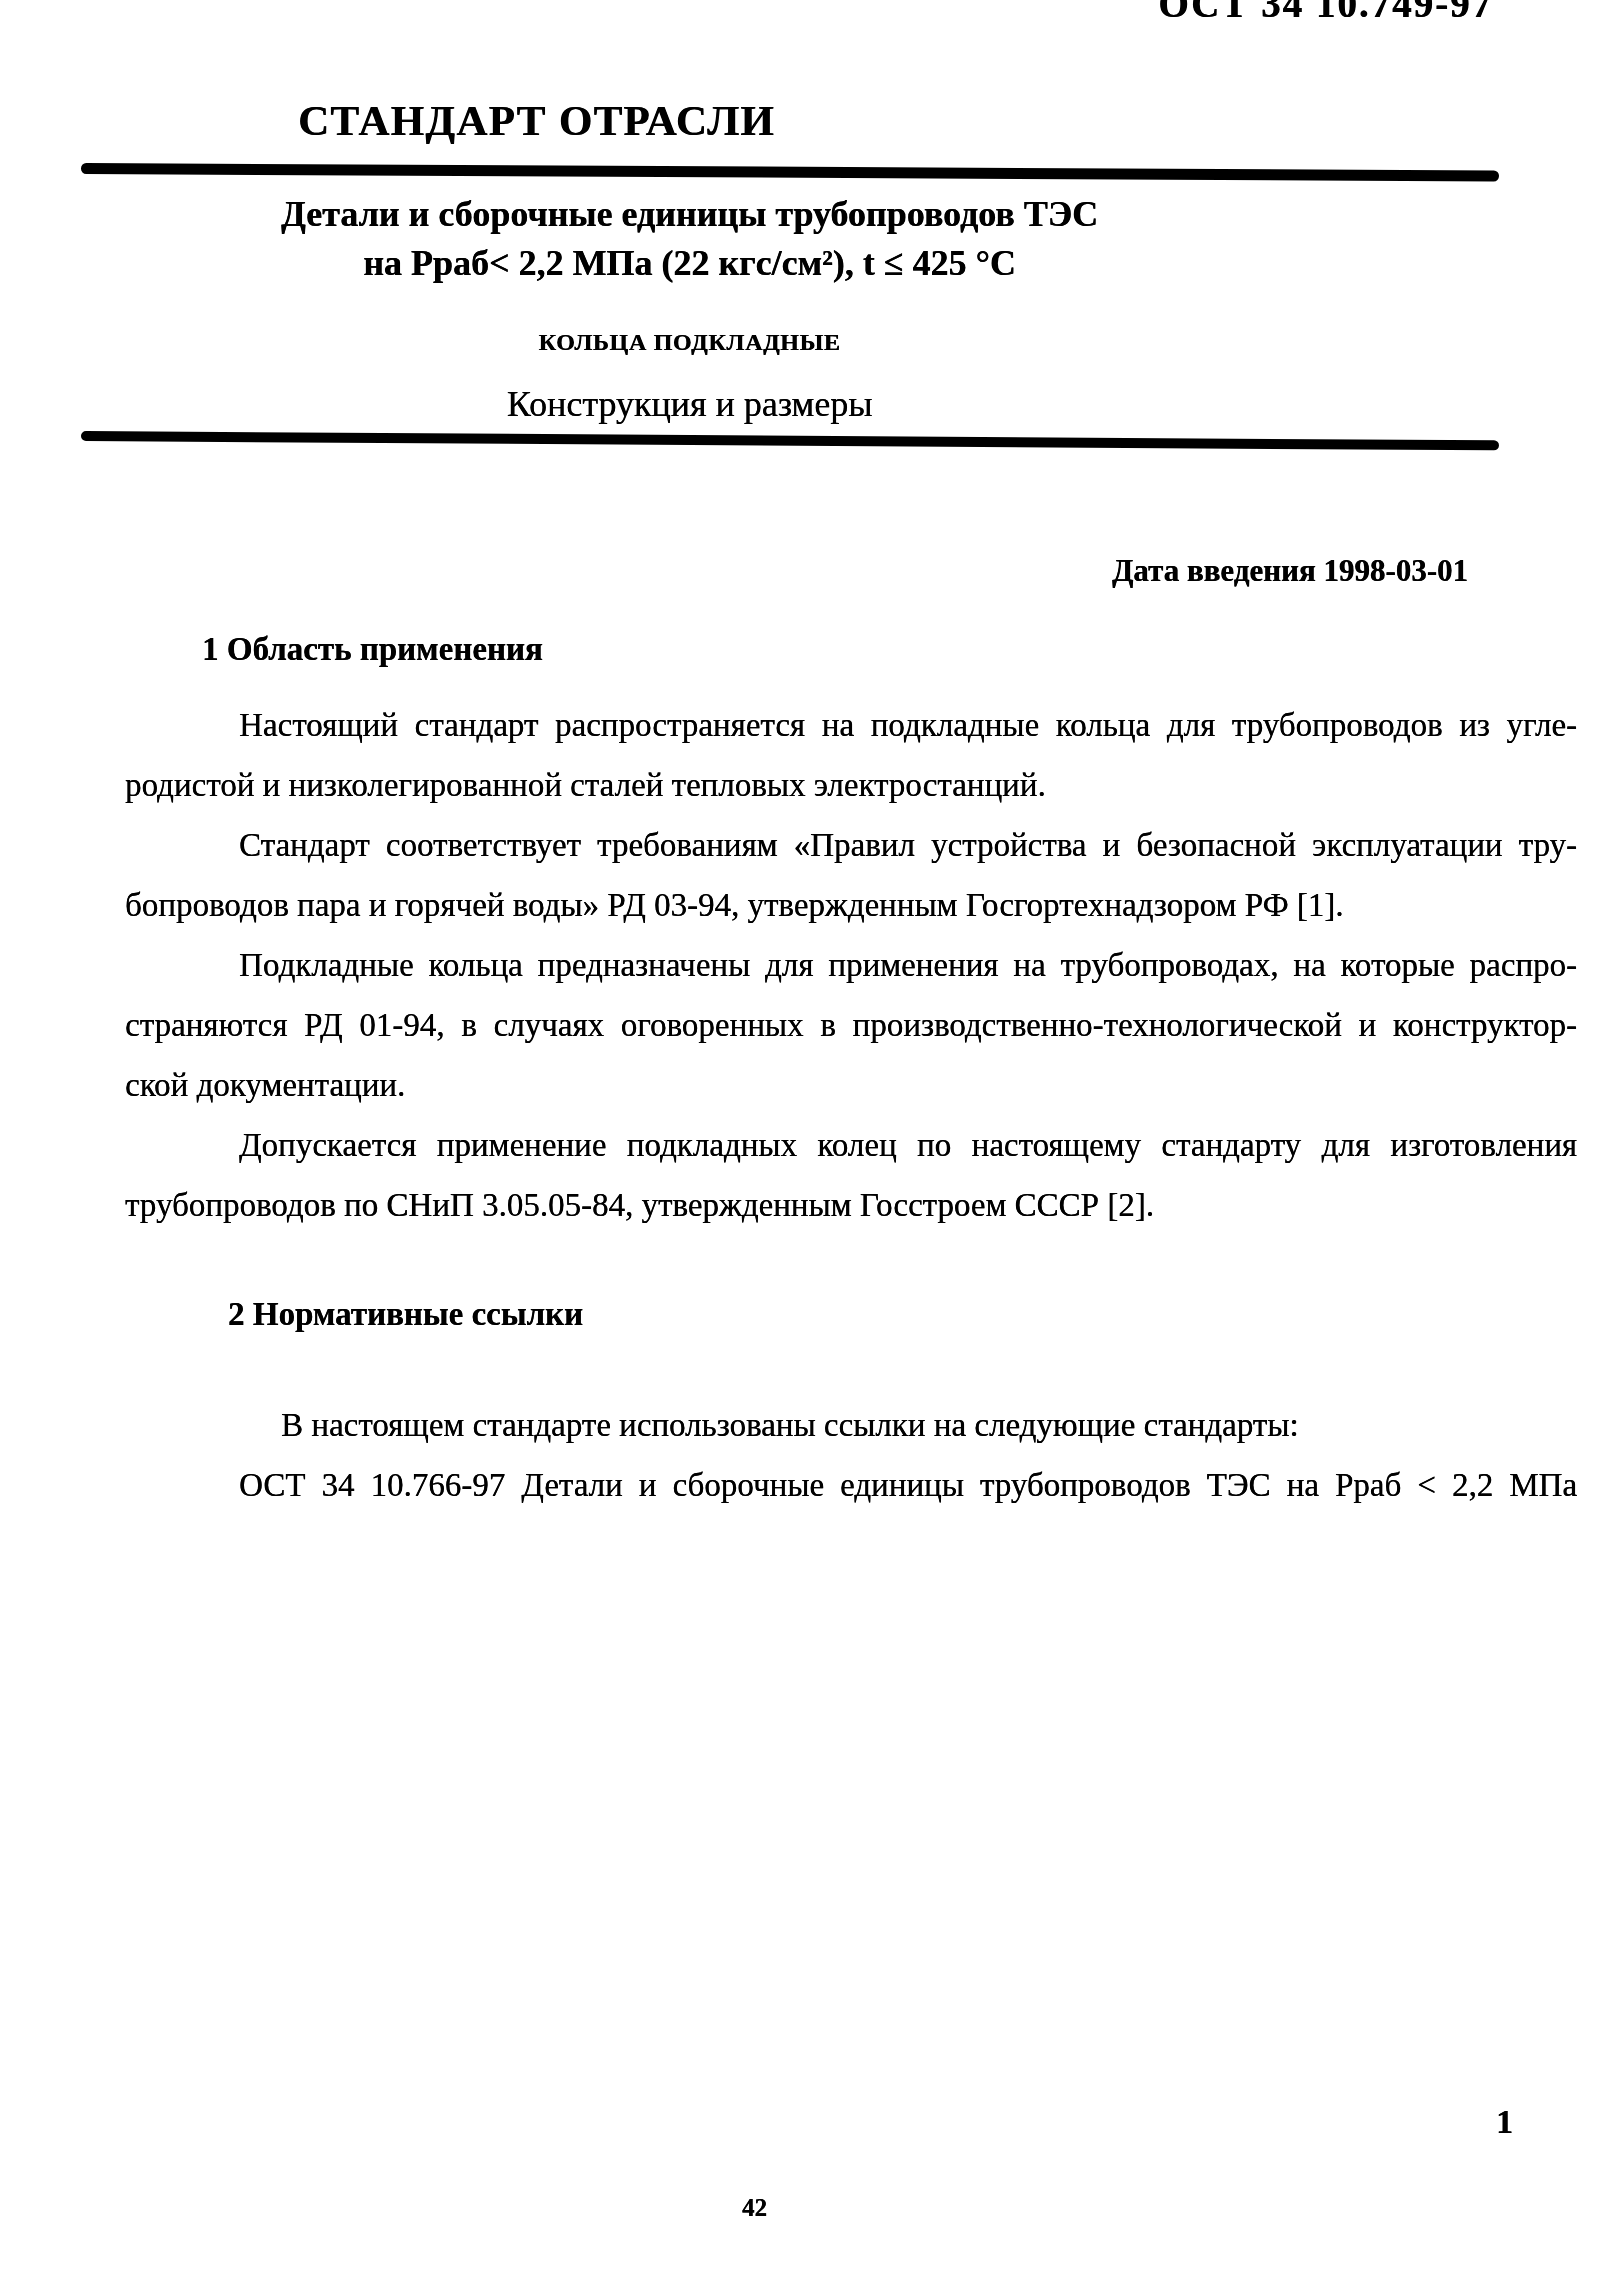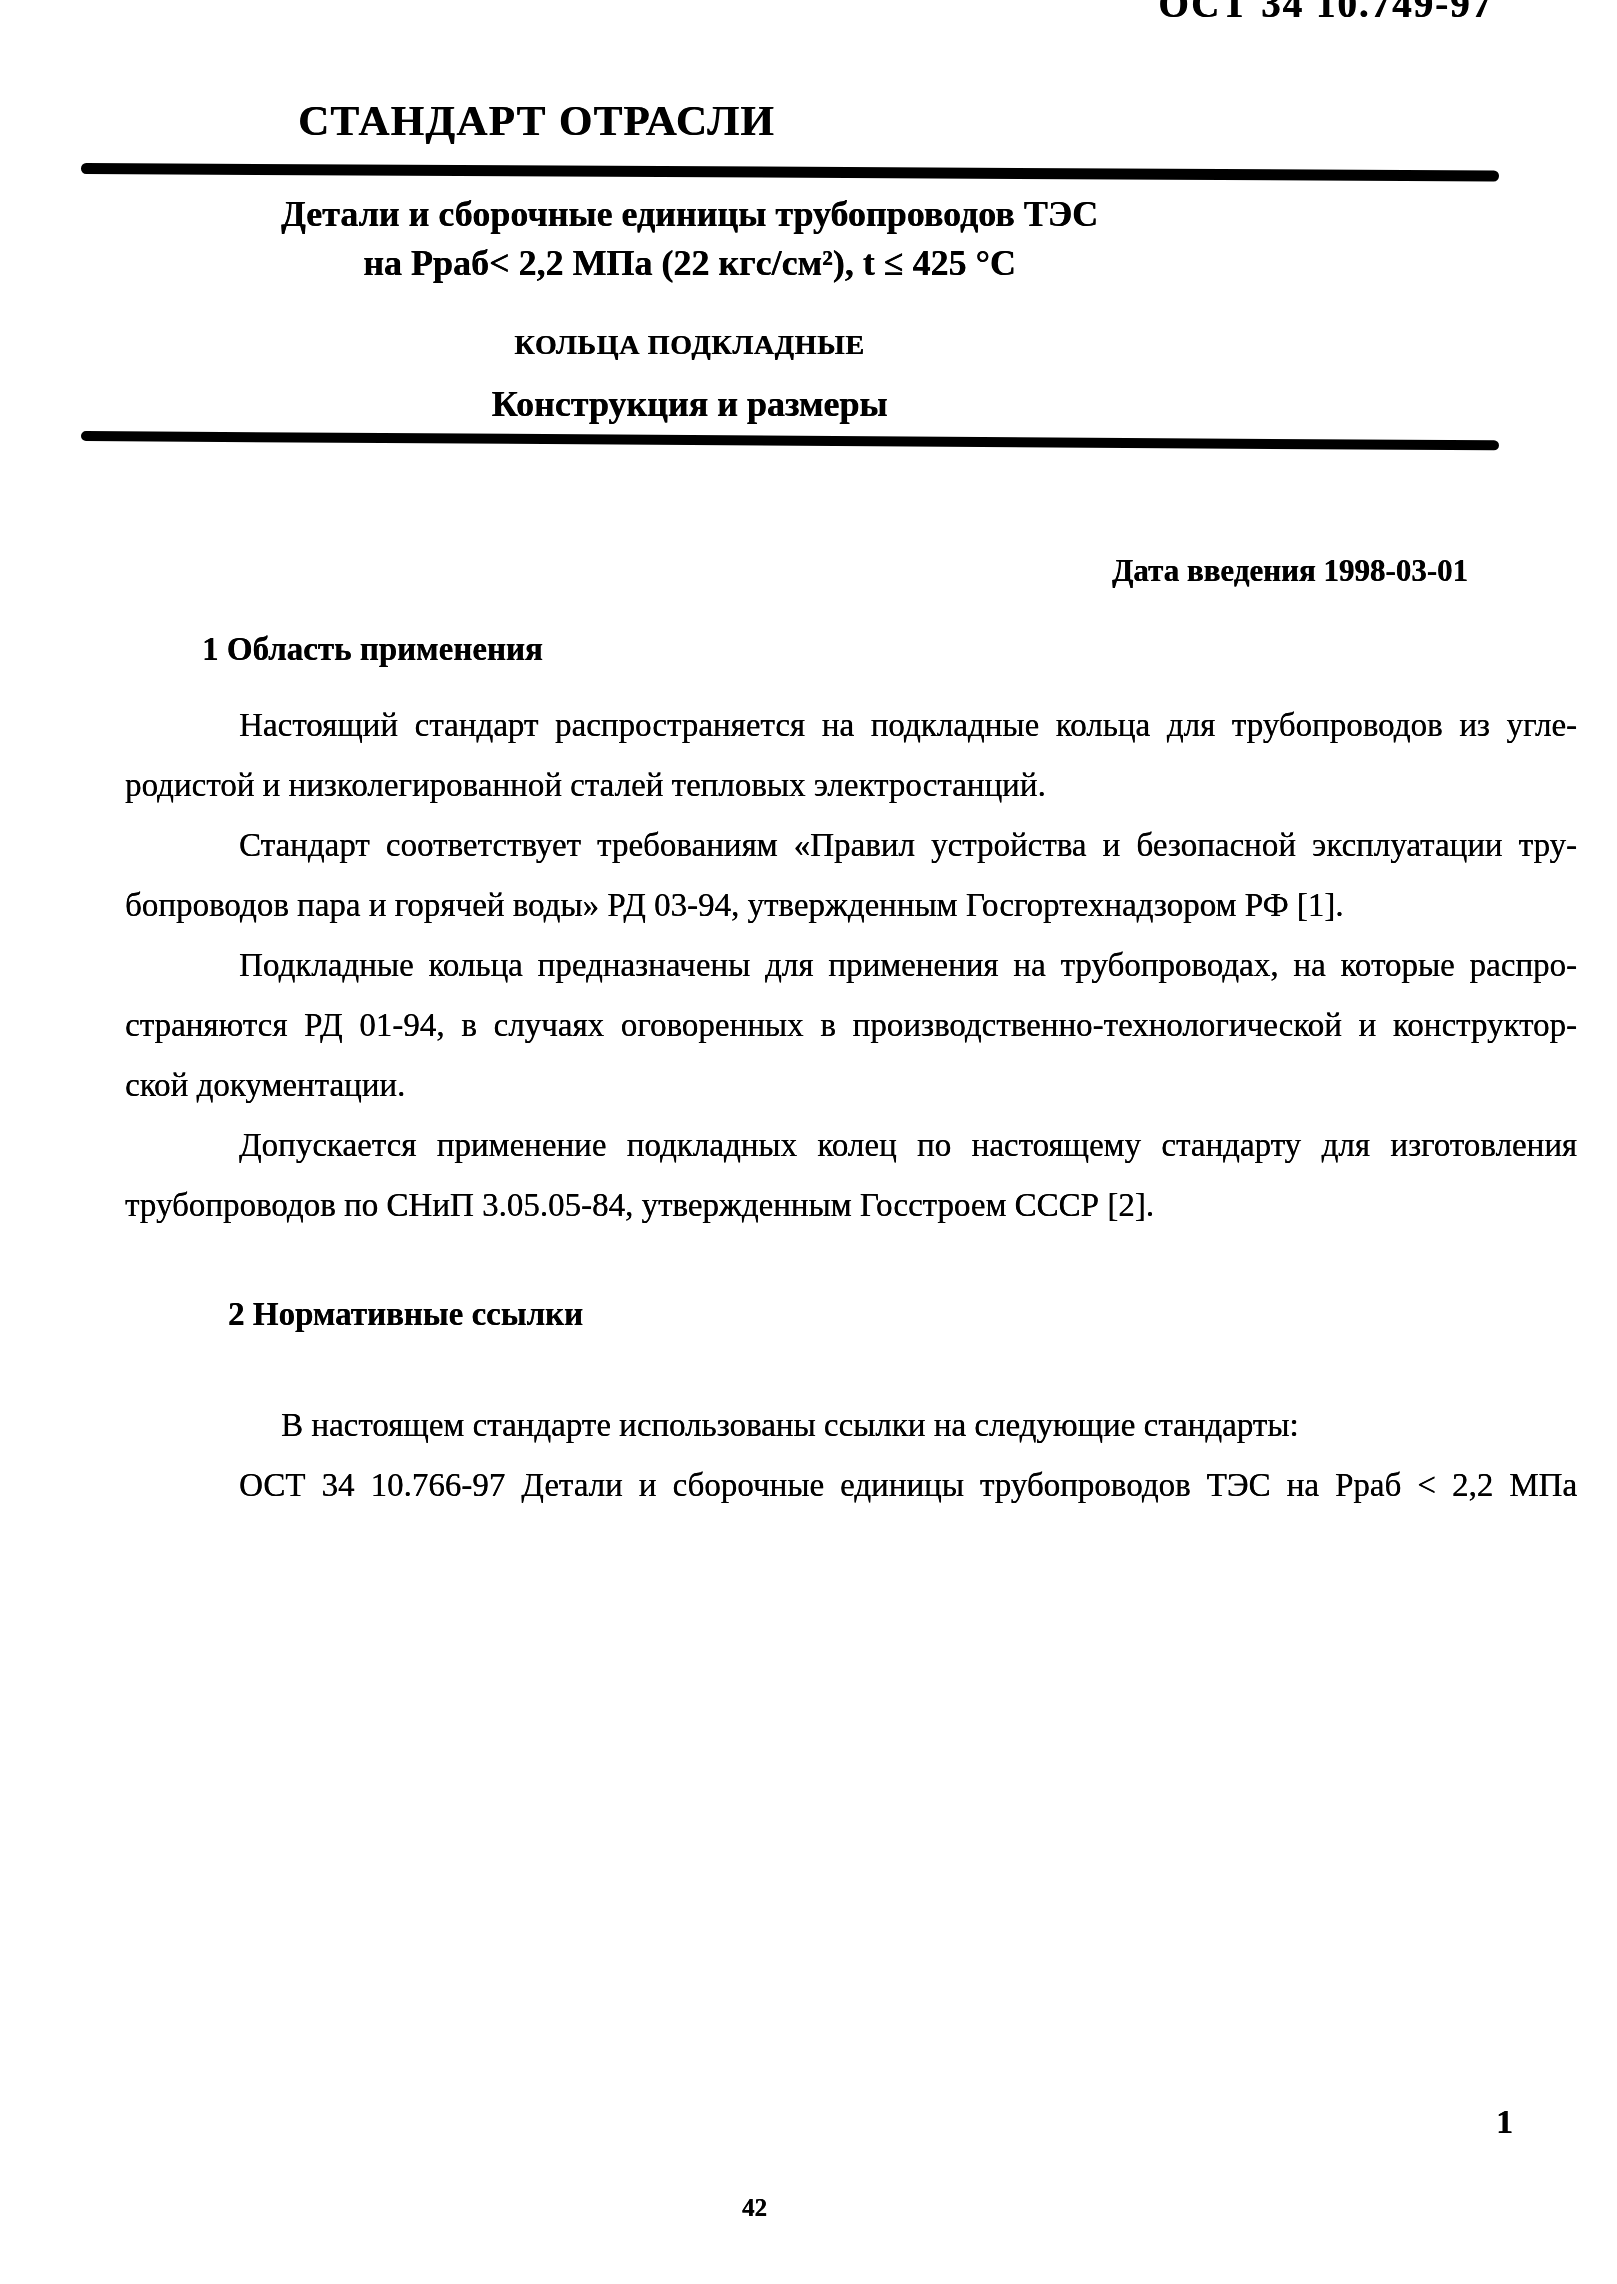--- a/index.html
+++ b/index.html
@@ -69,33 +69,33 @@
     text-shadow: 0.4px 0 0 #000;
   }
   .sub1 { top: 193px; }
   .sub2 { top: 242px; }
   .prod {
     position: absolute;
     top: 329px;
     left: 0;
     width: 1379px;
     text-align: center;
-    font-size: 28px;
+    font-size: 24px;
     font-weight: 700;
     letter-spacing: 0.7px;
     text-shadow: 0.5px 0 0 #000;
   }
   .prodsub {
     position: absolute;
     top: 383px;
     left: 0;
     width: 1379px;
     text-align: center;
     font-size: 36px;
-    font-weight: 700;
+    font-weight: 400;
     text-shadow: 0.4px 0 0 #000;
   }
   .date {
     position: absolute;
     top: 513px;
     right: 149px;
     font-size: 31px;
     font-weight: 700;
     white-space: nowrap;
     text-shadow: 0.3px 0 0 #000;

